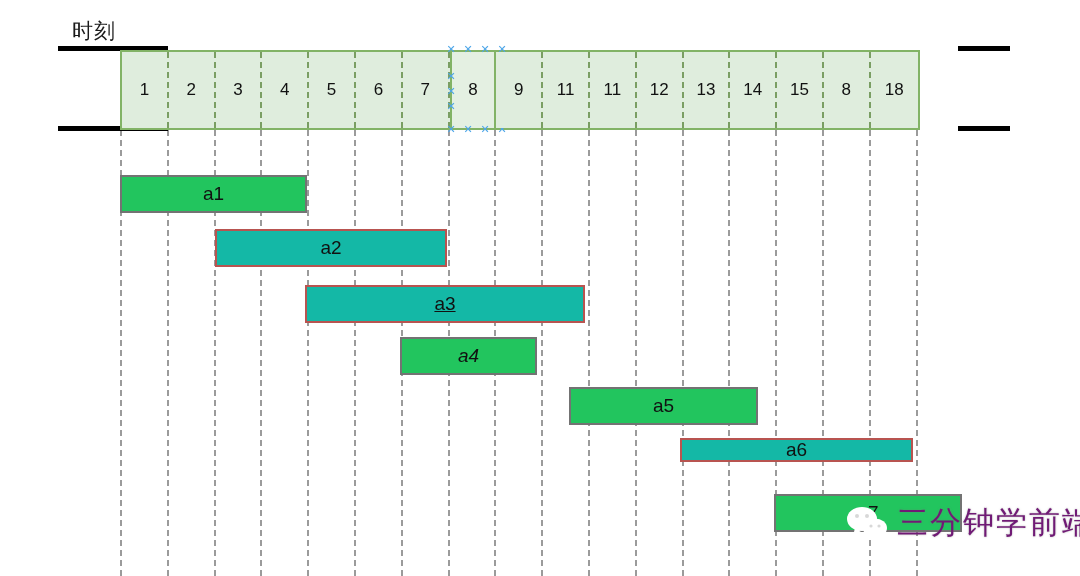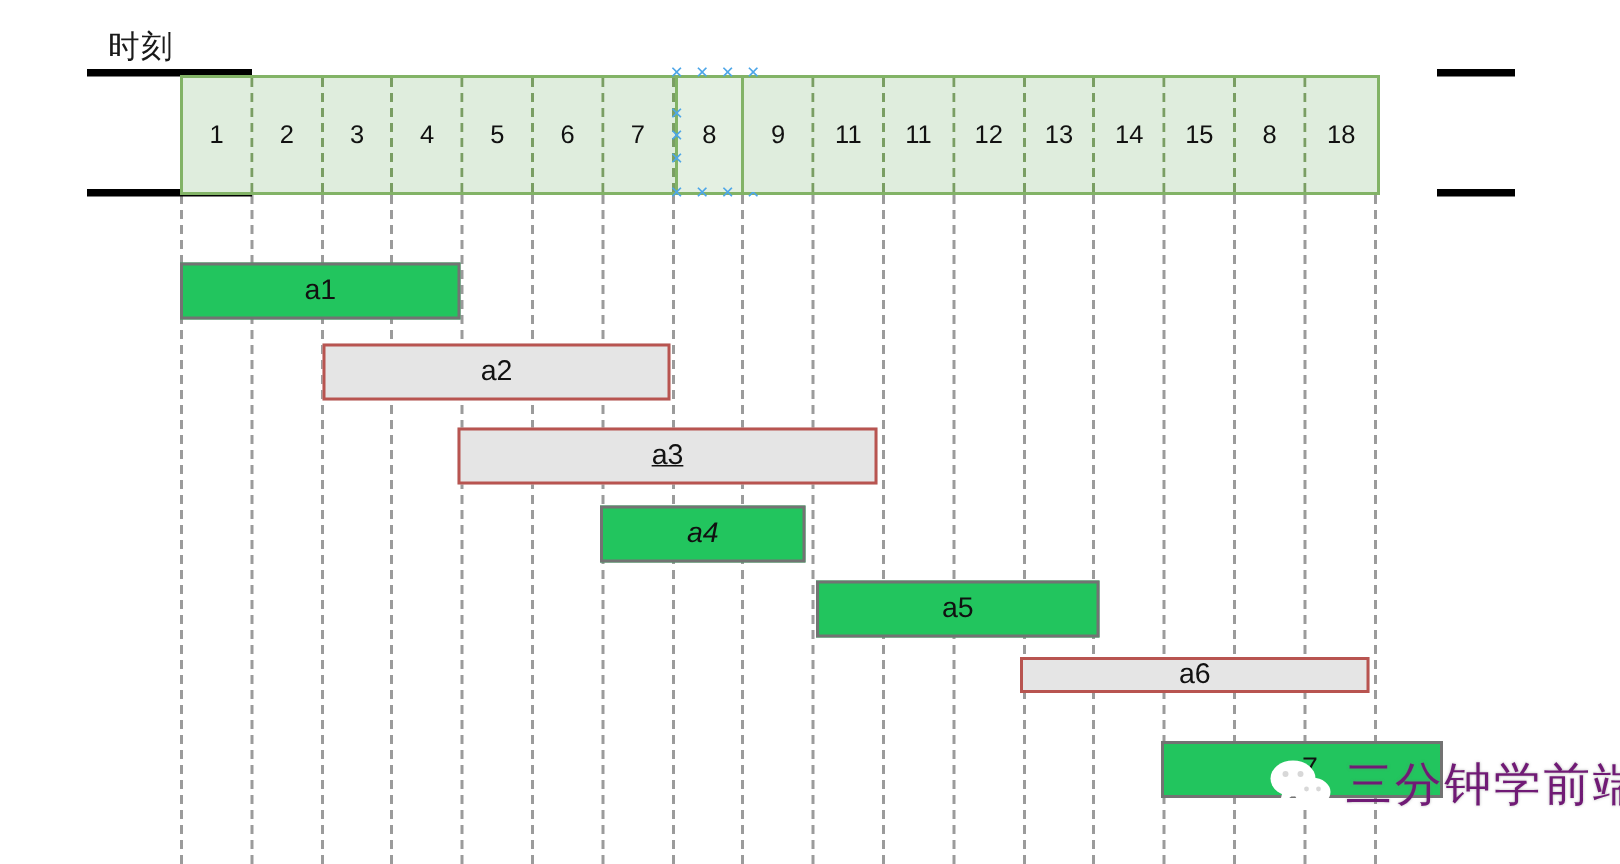--- a/index.html
+++ b/index.html
@@ -98,21 +98,21 @@
     align-items: center;
     justify-content: center;
     font-size: 19px;
     color: #111111;
   }
   .bar.green {
     background: #22c55e;
     border: 2px solid #737373;
   }
   .bar.red {
-    background: #e5e5e5;
+    background: #14b8a6;
     border: 2px solid #b85450;
   }
 
   
   .watermark {
     position: absolute;
     left: 845px;
     top: 502px;
     display: flex;
     align-items: center;
@@ -239,21 +239,21 @@
       </div>
       <div class="bar red" style="left: 215px; top: 229px; width: 232px; height: 38px;">
         <span>a2</span>
       </div>
       <div class="bar red" style="left: 305px; top: 285px; width: 280px; height: 38px; text-decoration: underline;">
         <span>a3</span>
       </div>
       <div class="bar green" style="left: 400px; top: 337px; width: 137px; height: 38px; font-style: italic;">
         <span>a4</span>
       </div>
-      <div class="bar green" style="left: 544px; top: 387px; width: 189px; height: 38px;">
+      <div class="bar green" style="left: 569px; top: 387px; width: 189px; height: 38px;">
         <span>a5</span>
       </div>
       <div class="bar red" style="left: 680px; top: 438px; width: 233px; height: 24px;">
         <span>a6</span>
       </div>
       <div class="bar green" style="left: 774px; top: 494px; width: 188px; height: 38px;">
         <span>a7</span>
       </div>
     </div>
 

